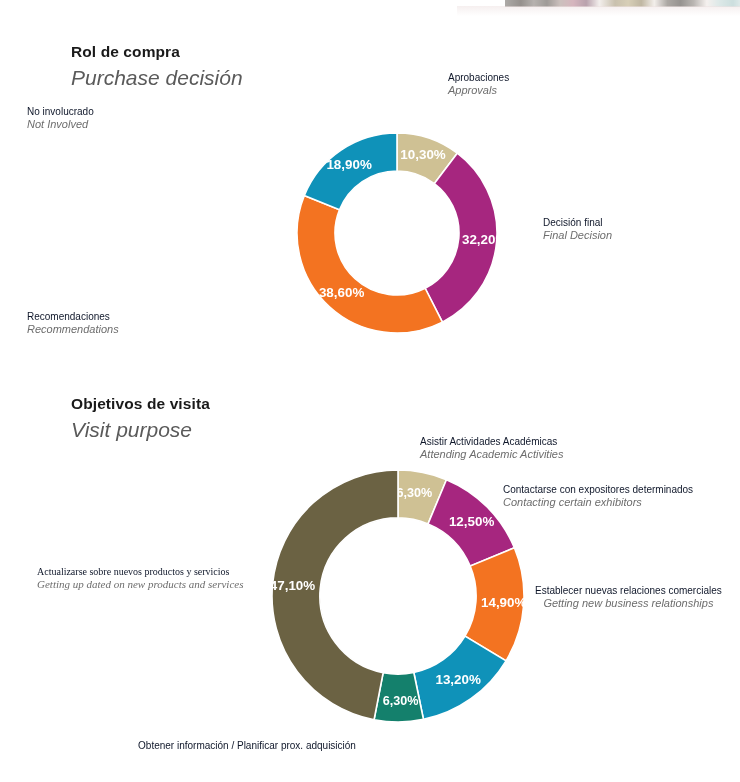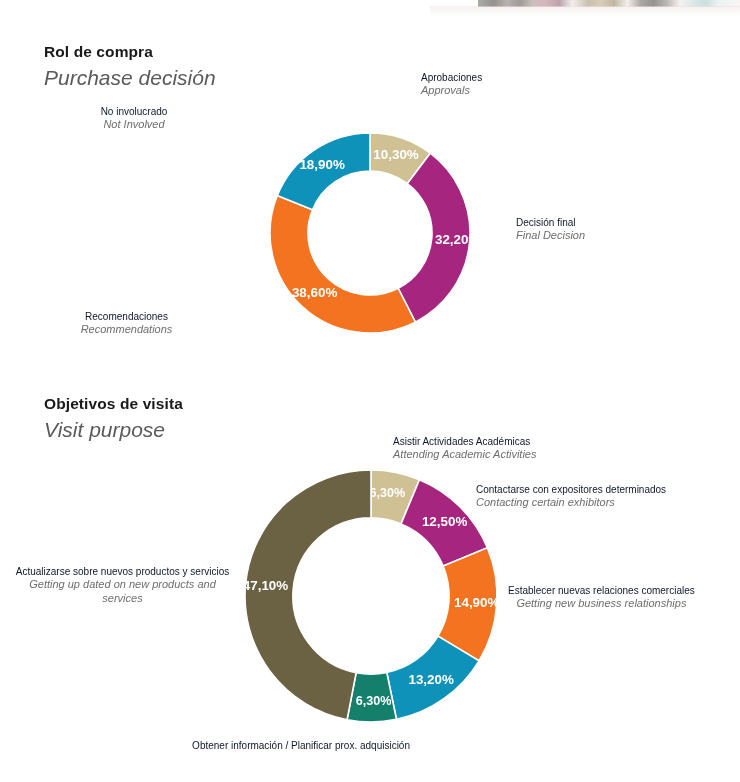--- a/index.html
+++ b/index.html
@@ -14,20 +14,21 @@
     overflow: hidden;
     font-family: "Liberation Sans", sans-serif;
     color: #231f20;
   }
 
   #page {
     position: absolute;
     inset: 0;
     width: 648px;
     height: 782px;
+    margin-left: 27px;
   }
 
   
   .top-artifact {
     position: absolute;
     top: 0;
     left: 478px;
     width: 262px;
     height: 7px;
     background:
@@ -76,22 +77,22 @@
     display: block;
     font-size: 10px;
     color: #0f172a;
   }
   .lbl .en {
     display: block;
     font-size: 11px;
     font-style: italic;
     color: #6d6d6d;
   }
-  .lbl.right { text-align: center; }
-  .lbl.center { text-align: right; }
+  .lbl.right { text-align: left; }
+  .lbl.center { text-align: center; }
   .lbl.wrapped .es,
   .lbl.wrapped .en { white-space: normal; }
 
   .slice-value {
     font-family: "Liberation Sans", sans-serif;
     font-size: 13.4px;
     font-weight: bold;
     fill: #ffffff;
     paint-order: stroke;
   }
@@ -176,18 +177,18 @@
   <div class="lbl" style="top:585px; left:508px;text-align:center;">
     <span class="es">Establecer nuevas relaciones comerciales</span>
     <span class="en">Getting new business relationships</span>
   </div>
 
 
   <div class="lbl center" style="top:740px; left:30px; width:380px;">
     <span class="es">Obtener información / Planificar prox. adquisición</span>
   </div>
 
-  <div class="lbl right wrapped" style="top:566px; left:10px; width:225px;">
+  <div class="lbl right wrapped" style="top:566px; left:10px; width:225px;font-family:Liberation Serif, serif;">
     <span class="es">Actualizarse sobre nuevos productos y servicios</span>
     <span class="en">Getting up dated on new products and services</span>
   </div>
 
 </div>
 
 </body></html>

